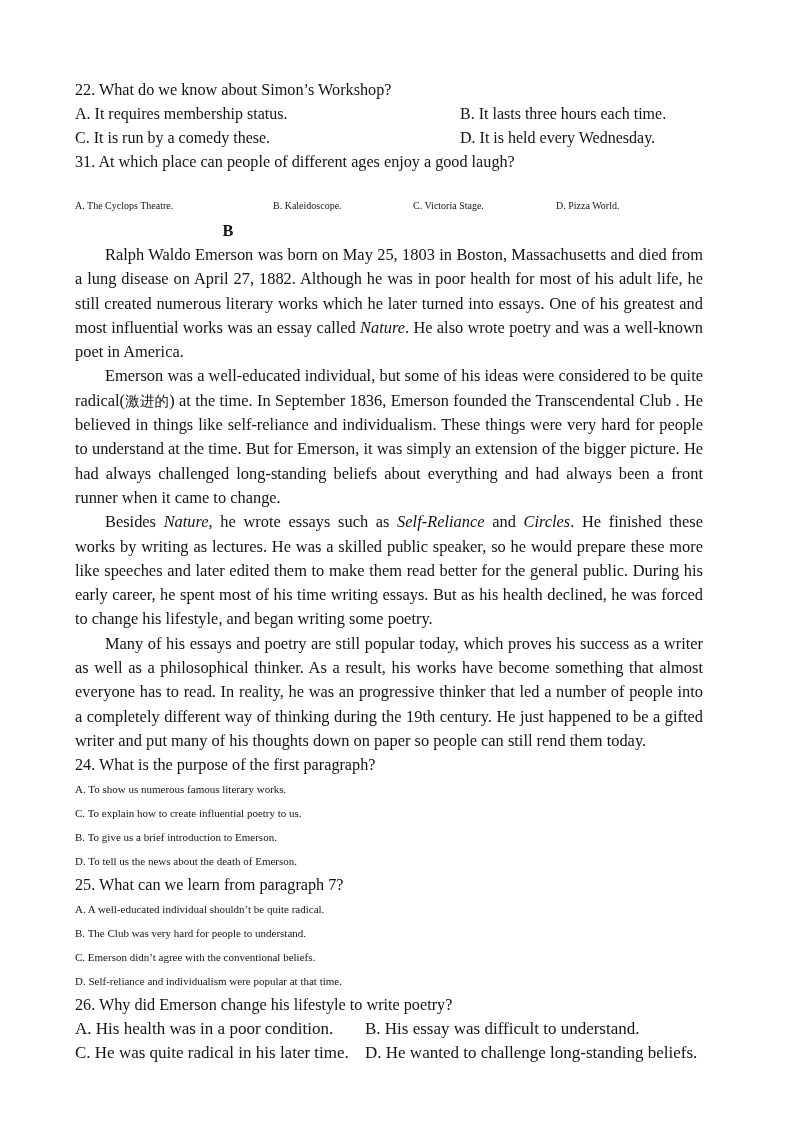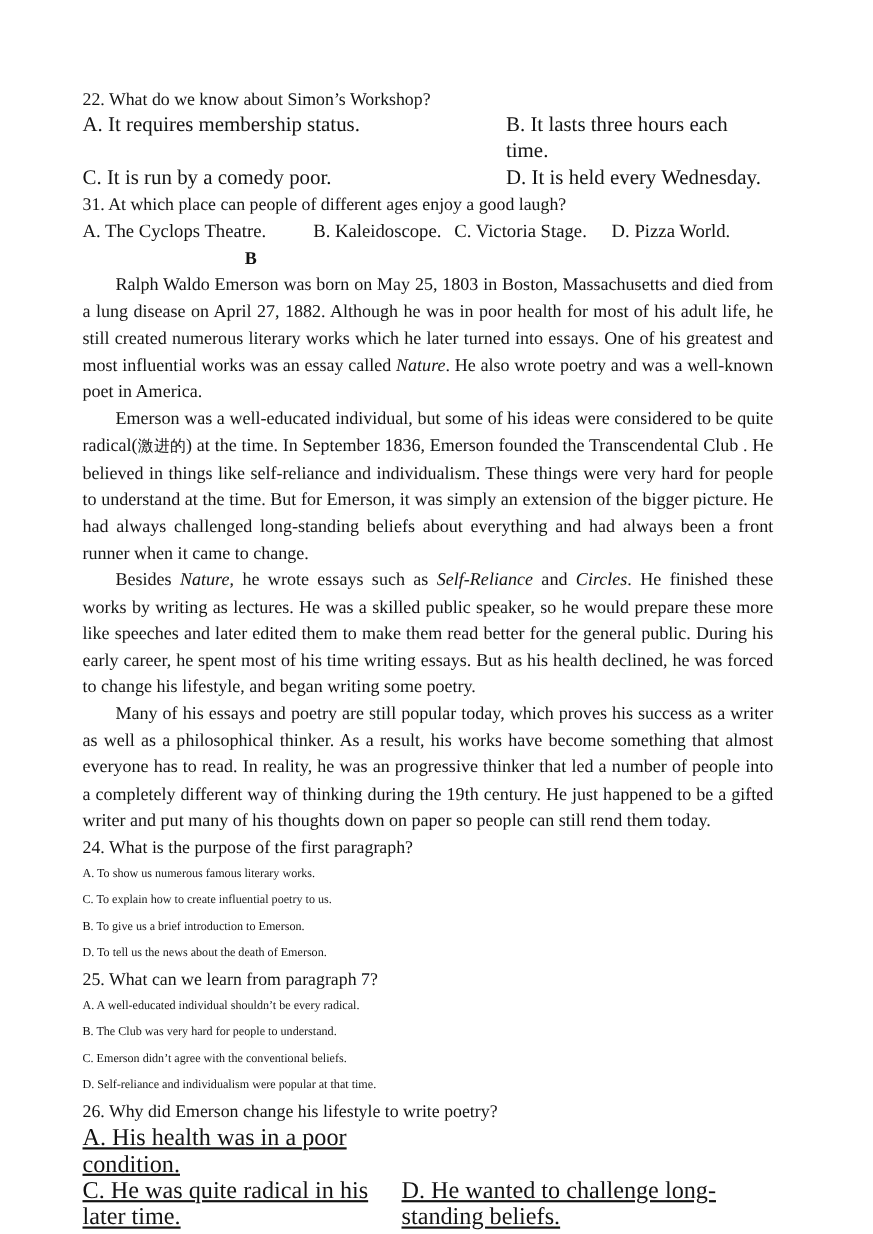--- a/index.html
+++ b/index.html
@@ -23,44 +23,44 @@
     background: #ffffff;
   }
   .qstem {
     font-size: 16.2px;
     line-height: 24px;
   }
 
   
   .optrow-wide {
     display: flex;
-    font-size: 19px;
+    font-size: 16px;
     line-height: 24px;
   }
   .optrow-wide .col-a { width: 385px; flex: 0 0 385px; }
   .optrow-wide .col-b { flex: 1 1 auto; }
 
   
   .optrow-mid {
     display: flex;
-    font-size: 22px;
+    font-size: 17px;
     line-height: 24px;
-    text-decoration: underline;
   }
   .optrow-mid .col-a { width: 290px; flex: 0 0 290px; }
   .optrow-mid .col-b { flex: 1 1 auto; }
 
   
   .optrow-quad {
     display: flex;
-    font-size: 17px;
+    font-size: 10px;
     line-height: 24px;
+    margin-top: 20px;
   }
   .optrow-quad .q1 { width: 198px; flex: 0 0 198px; }
-  .optrow-quad .q2 { width: 140px; flex: 0 0 140px; text-align: center; }
+  .optrow-quad .q2 { width: 140px; flex: 0 0 140px; }
   .optrow-quad .q3 { width: 143px; flex: 0 0 143px; }
   .optrow-quad .q4 { flex: 1 1 auto; }
 
   
   .opt {
     font-size: 11px;
     line-height: 24px;
   }
 
   
@@ -95,21 +95,21 @@
 
 <div class="page">
 
   <div>
     <div class="qstem">22. What do we know about Simon’s Workshop?</div>
     <div class="optrow-wide">
       <span class="col-a">A. It requires membership status.</span>
       <span class="col-b">B. It lasts three hours each time.</span>
     </div>
     <div class="optrow-wide">
-      <span class="col-a">C. It is run by a comedy poor.</span>
+      <span class="col-a">C. It is run by a comedy these.</span>
       <span class="col-b">D. It is held every Wednesday.</span>
     </div>
   </div>
 
   <div>
     <div class="qstem">31. At which place can people of different ages enjoy a good laugh?</div>
     <div class="optrow-quad">
       <span class="q1">A. The Cyclops Theatre.</span>
       <span class="q2">B. Kaleidoscope.</span>
       <span class="q3">C. Victoria Stage.</span>
@@ -134,30 +134,31 @@
   <div>
     <div class="qstem">24. What is the purpose of the first paragraph?</div>
     <div class="opt">A. To show us numerous famous literary works.</div>
     <div class="opt">C. To explain how to create influential poetry to us.</div>
     <div class="opt">B. To give us a brief introduction to Emerson.</div>
     <div class="opt">D. To tell us the news about the death of Emerson.</div>
   </div>
 
   <div>
     <div class="qstem">25. What can we learn from paragraph 7?</div>
-    <div class="opt">A. A well-educated individual shouldn’t be every radical.</div>
+    <div class="opt">A. A well-educated individual shouldn’t be quite radical.</div>
     <div class="opt">B. The Club was very hard for people to understand.</div>
     <div class="opt">C. Emerson didn’t agree with the conventional beliefs.</div>
     <div class="opt">D. Self-reliance and individualism were popular at that time.</div>
   </div>
 
   <div>
     <div class="qstem">26. Why did Emerson change his lifestyle to write poetry?</div>
     <div class="optrow-mid">
       <span class="col-a">A. His health was in a poor condition.</span>
+      <span class="col-b">B. His essay was difficult to understand.</span>
     </div>
     <div class="optrow-mid">
       <span class="col-a">C. He was quite radical in his later time.</span>
       <span class="col-b">D. He wanted to challenge long-standing beliefs.</span>
     </div>
   </div>
 
 </div>
 
 </body></html>

